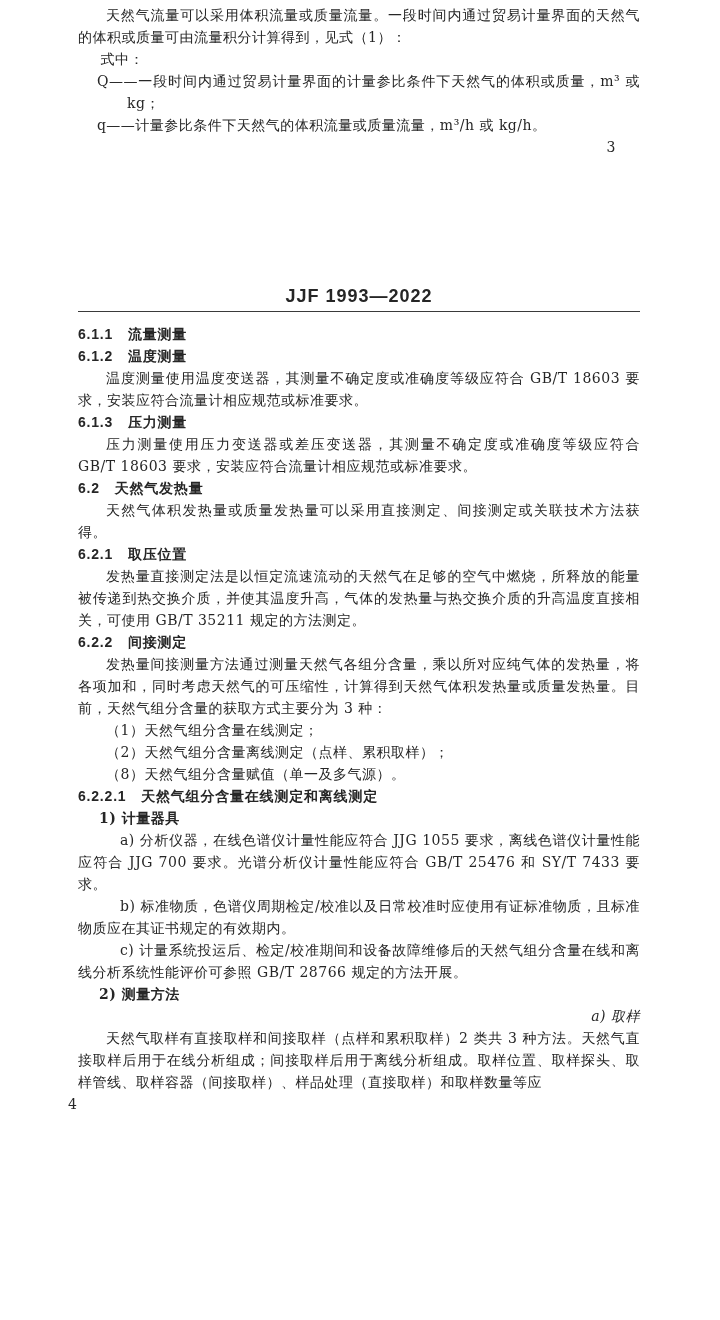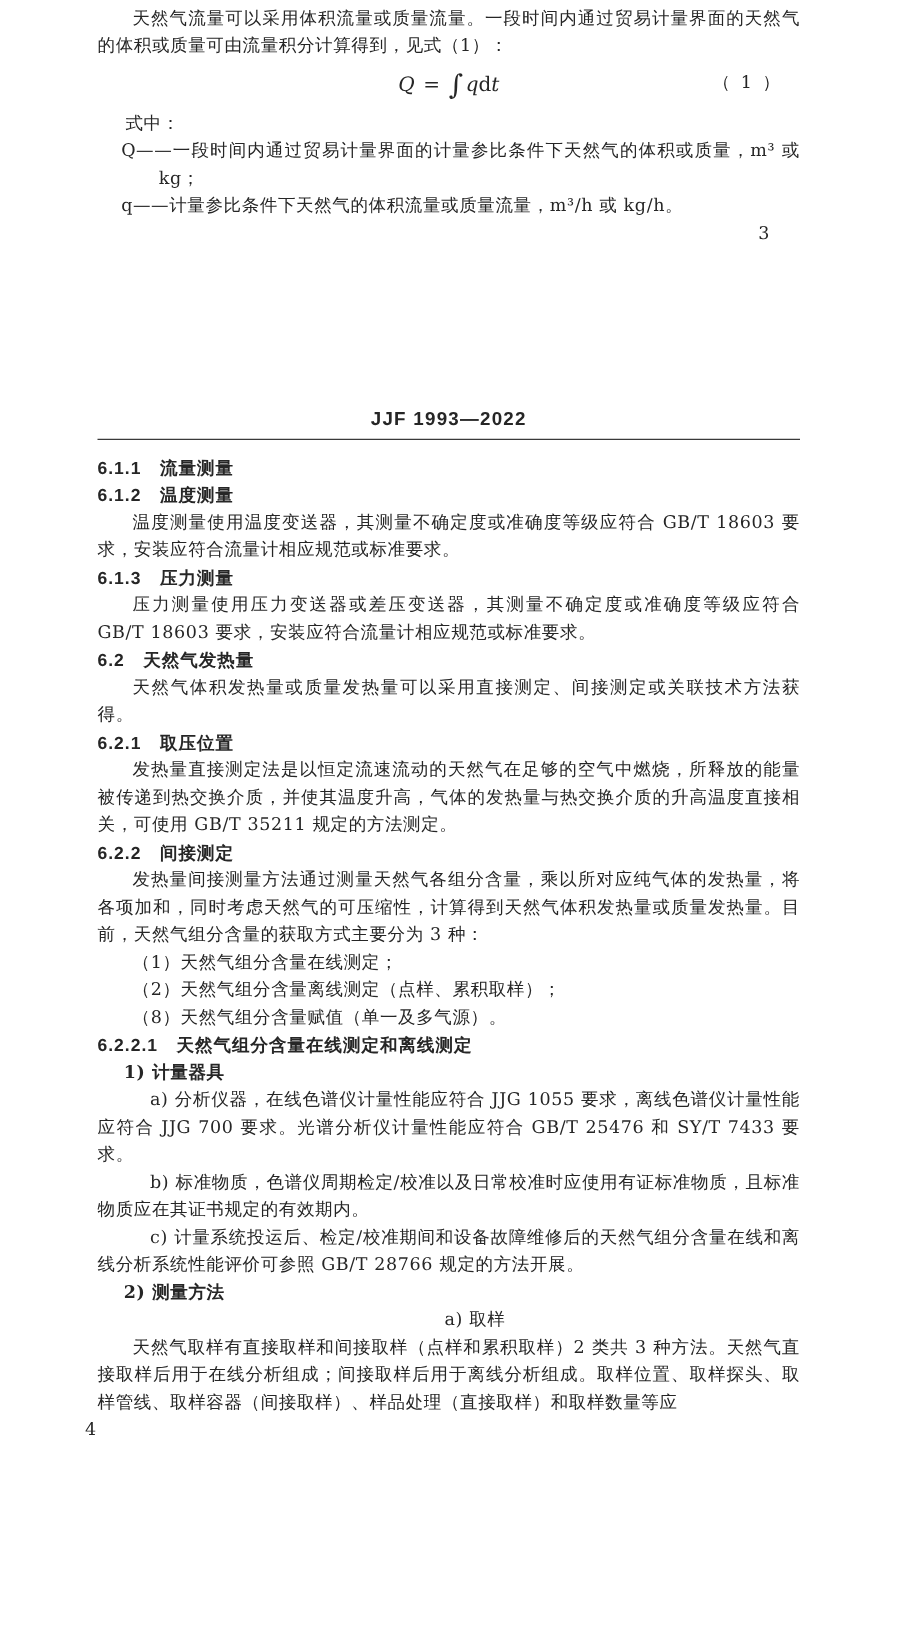--- a/index.html
+++ b/index.html
@@ -7,56 +7,50 @@
     position:relative;width:720px;height:1196px;background:#ffffff;
     overflow:hidden;color:#262626;
     font-family:"DejaVu Serif","Liberation Serif",serif;
   }
   .content{padding:4px 80px 0 78px;}
   .txt{font-size:14px;line-height:22px;letter-spacing:0.5px;text-align:justify;}
   .p{text-indent:2em;}
   .h{font-family:"Liberation Sans","DejaVu Sans",sans-serif;font-weight:700;letter-spacing:0.8px;text-align:left;}
   .li{padding-left:2em;text-align:left;}
   .n1{padding-left:1.5em;text-align:left;font-weight:bold;}
-  .sub{padding-left:3em;text-align:center;}
+  .sub{padding-left:3em;text-align:right;font-style:italic;}
   .abc{text-indent:3em;}
   .where{padding-left:1.6em;text-align:left;}
   .def{padding-left:3.5em;text-indent:-2.15em;}
   .eqrow{position:relative;height:34px;margin:2px 0 4px 0;}
   .formula{position:absolute;left:0;right:0;top:4px;text-align:center;font-size:16px;letter-spacing:0;}
   .it{font-style:italic;}
   .up{font-style:normal;}
   .eq-sign{margin:0 7px;}
   .integral{font-size:22px;display:inline-block;transform:translateY(2px);margin-right:2px;}
   .eqnum{position:absolute;right:14px;top:7px;font-size:14px;letter-spacing:2px;}
   .pagenum-right{text-align:right;padding-right:24px;}
   .pagenum-left{text-align:left;margin-left:-10px;}
   .page4{margin-top:128px;}
   .std-header{
-    text-align:center;font-weight:700;font-size:15px;letter-spacing:1px;
+    text-align:center;font-weight:700;font-size:18px;letter-spacing:1px;
     font-family:"Liberation Sans","DejaVu Sans",sans-serif;line-height:20px;
   }
   .rule{border-bottom:1.5px solid #3a3a3a;margin-top:5px;}
   .first-block{margin-top:11px;}
 </style>
 </head>
 <body>
 
 <div class="canvas">
   <div class="content">
 
     <section>
       <div class="txt p">天然气流量可以采用体积流量或质量流量。一段时间内通过贸易计量界面的天然气的体积或质量可由流量积分计算得到，见式（1）：</div>
 
-      <div class="eqrow">
-        <div class="formula">
-          <span class="it">Q</span><span class="eq-sign">=</span><span class="integral">∫</span><span class="it">q</span><span class="up">d</span><span class="it">t</span>
-        </div>
-        <div class="eqnum">（ 1 ）</div>
-      </div>
 
       <div class="txt where">式中：</div>
 
       <div class="txt def">Q——一段时间内通过贸易计量界面的计量参比条件下天然气的体积或质量，m³ 或 kg；</div>
       <div class="txt def">q——计量参比条件下天然气的体积流量或质量流量，m³/h 或 kg/h。</div>
 
       <div class="txt pagenum-right">3</div>
     </section>
 
     <section class="page4">

